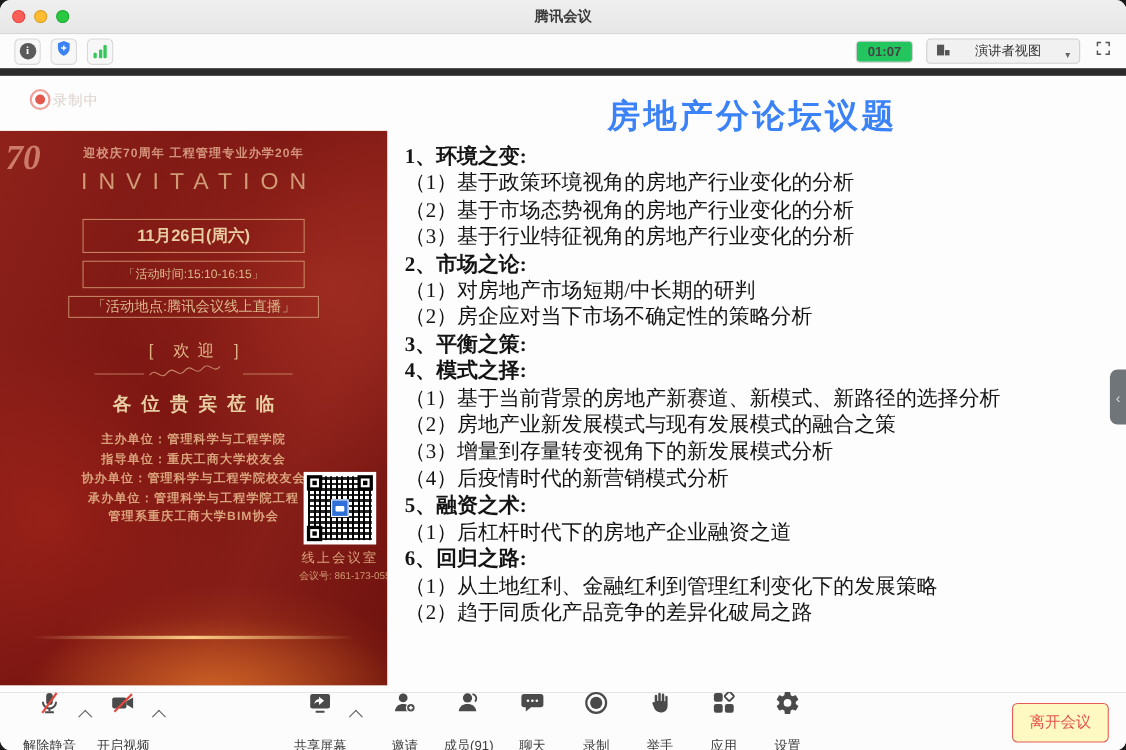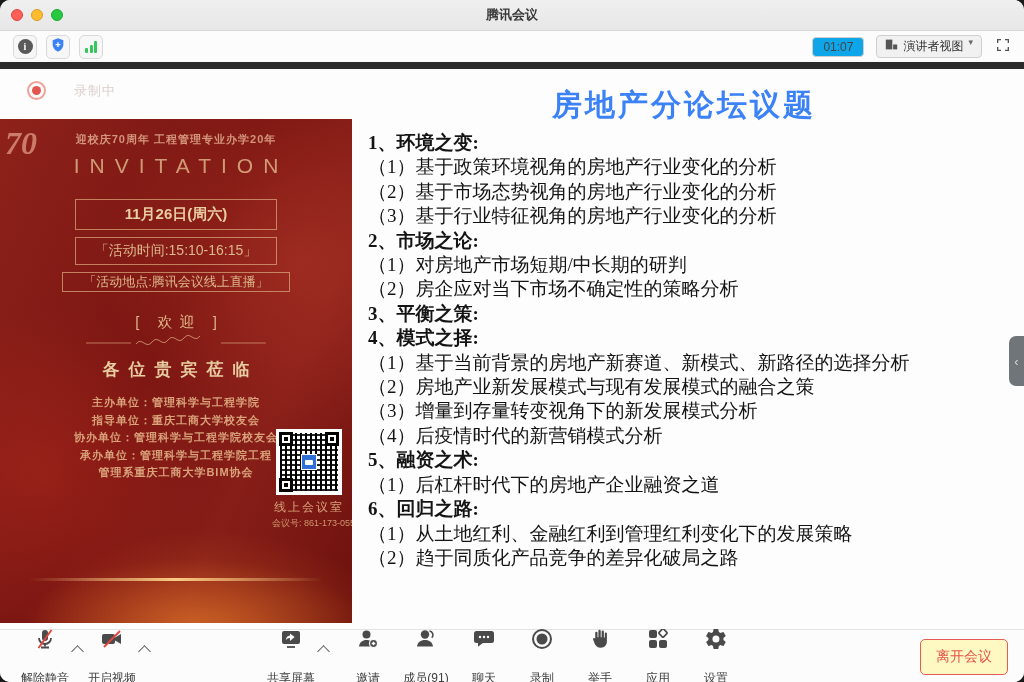--- a/index.html
+++ b/index.html
@@ -16,48 +16,48 @@
   .wtitle{flex:1;text-align:center;font-size:13px;font-weight:bold;color:#3a3a3a;}
 
   
   .topbar{height:31px;background:#fcfcfc;display:flex;align-items:center;padding:0 13px;}
   .tb-btn{width:24px;height:24px;border:1px solid #d9d9d9;border-radius:5px;background:#f7f7f7;display:flex;align-items:center;justify-content:center;margin-right:9px;box-sizing:border-box;cursor:default;}
   .info-circ{width:15px;height:15px;border-radius:50%;background:#5a5a5a;color:#fff;font-size:10px;font-weight:bold;font-family:"Liberation Serif",serif;display:flex;align-items:center;justify-content:center;line-height:1;}
   .sig{display:flex;align-items:flex-end;gap:1.5px;height:12px;}
   .sig span{width:3px;background:#35c759;border-radius:1px;display:block;}
   .sig .s1{height:5px;} .sig .s2{height:8px;} .sig .s3{height:12px;}
   .tb-right{margin-left:auto;display:flex;align-items:center;}
-  .timer{border:1px solid #cfcfcf;border-radius:4px;background:#0ea5e9;padding:2px 10px;font-size:12px;color:#444;}
-  .viewbtn{margin-left:12px;border:1px solid #cfcfcf;border-radius:4px;background:#f1f1f1;padding:2px 8px;font-size:12px;color:#333;display:flex;align-items:flex-start;gap:5px;}
+  .timer{border:1px solid #cfcfcf;border-radius:4px;background:#22c55e;padding:2px 10px;font-size:12px;color:#444;font-weight:bold;}
+  .viewbtn{margin-left:12px;border:1px solid #cfcfcf;border-radius:4px;background:#f1f1f1;padding:2px 8px;font-size:12px;color:#333;display:flex;align-items:flex-end;gap:22px;}
   .caret-down{font-size:9px;color:#666;line-height:1;}
   .fsbtn{margin-left:13px;display:flex;align-items:center;}
   .darkstrip{height:7px;background:#2b2b2b;}
 
   
   .content{position:relative;height:560px;background:#fdfdfd;overflow:hidden;}
-  .recording{position:absolute;left:27px;top:12px;display:flex;align-items:center;gap:28px;}
+  .recording{position:absolute;left:27px;top:12px;display:flex;align-items:center;gap:2px;}
   .rec-ring{width:15px;height:15px;border:2px solid #efa29a;border-radius:50%;display:flex;align-items:center;justify-content:center;box-sizing:content-box;}
   .rec-dot{width:9px;height:9px;border-radius:50%;background:#e2574e;}
   .rec-label{font-size:13px;color:#dcd0cb;letter-spacing:1px;}
 
   
   .poster{position:absolute;left:0;top:50px;width:352px;height:504px;color:#e7c9a4;text-align:center;
     background:
       radial-gradient(90% 60% at 85% 28%, rgba(196,66,48,.40), transparent 62%),
       radial-gradient(70% 50% at 12% 70%, rgba(175,42,30,.50), transparent 65%),
       radial-gradient(85% 34% at 60% 102%, rgba(255,140,40,.30), transparent 60%),
       linear-gradient(115deg,#8e221b 0%,#7a1511 45%,#871e18 70%,#6d110e 100%);
     overflow:hidden;}
   .poster-badge{position:absolute;left:5px;top:8px;font-family:"Liberation Serif",serif;font-style:italic;font-weight:bold;font-size:32px;color:rgba(216,140,120,.85);line-height:1;}
   .poster-top{margin-top:13px;font-size:11px;font-weight:bold;letter-spacing:1px;color:#d4957c;}
   .poster-title{margin-top:24px;font-family:"Liberation Serif","DejaVu Serif",serif;font-size:42px;font-weight:800;letter-spacing:5px;color:#eed3a8;text-indent:5px;}
   .poster-sub{margin-top:7px;font-size:21px;font-weight:300;letter-spacing:10px;color:rgba(233,196,150,.75);text-indent:10px;}
   .pbox{margin:0 auto;border:1px solid rgba(222,172,128,.7);color:#e9cda2;box-sizing:border-box;}
   .pbox.date{margin-top:21px;width:202px;padding:5px 0;font-size:15px;font-weight:bold;}
-  .pbox.time{margin-top:7px;width:202px;padding:4px 0;font-size:14px;color:#ddb78c;}
+  .pbox.time{margin-top:7px;width:202px;padding:4px 0;font-size:11px;color:#ddb78c;}
   .pbox.loc{margin-top:7px;width:228px;padding:0 0;font-size:13px;color:#ddb78c;}
   .poster-welcome{margin-top:21px;font-size:15px;letter-spacing:7px;color:#dfb287;text-indent:7px;}
   .flourish{margin-top:3px;}
   .poster-guests{margin-top:5px;font-size:17px;font-weight:bold;letter-spacing:9px;color:#e9cda2;text-indent:9px;}
   .poster-orgs{margin-top:13px;font-size:11px;font-weight:bold;line-height:17.5px;color:#d9a27b;letter-spacing:1px;}
   .qr-block{position:absolute;right:6px;top:310px;width:74px;text-align:center;}
   .qr{position:relative;width:62px;height:62px;background:#fff;margin:0 auto;padding:2px;}
   .qr-noise{position:absolute;inset:4px;background:
       repeating-linear-gradient(0deg,rgba(0,0,0,.85) 0 2px,transparent 2px 5px),
       repeating-linear-gradient(90deg,#000 0 2px,#fff 2px 5px);}

